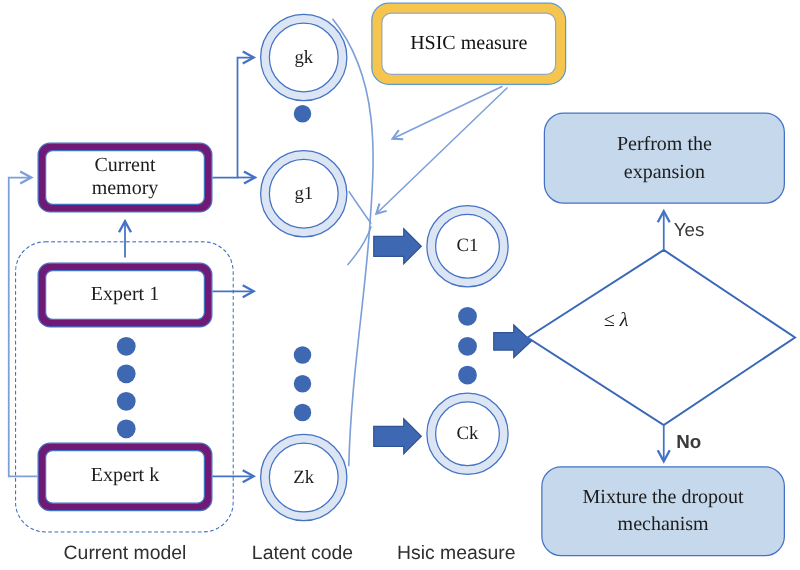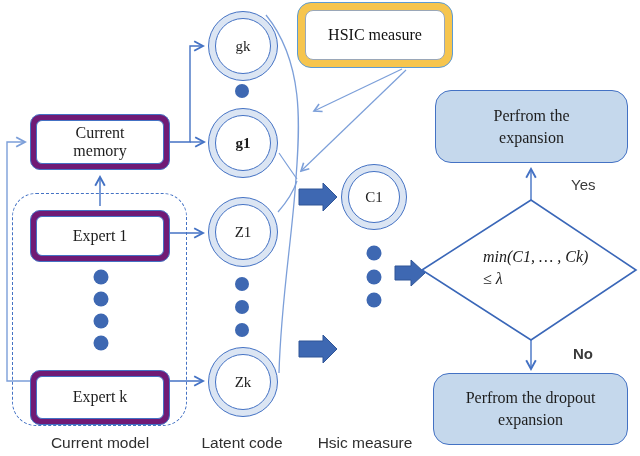--- a/index.html
+++ b/index.html
@@ -46,21 +46,21 @@
     background:#c5d8ec;border:1.5px solid #4472c4;border-radius:16px;
     display:flex;align-items:center;justify-content:center;text-align:center;
     font-size:16px;color:#1d1d1d;line-height:1.35;padding:4px 28px;
   }
   .caption{
     position:absolute;z-index:1;font-family:"Liberation Sans","DejaVu Sans",sans-serif;
     font-size:15.5px;color:#2f2f2f;text-align:center;
   }
   .branch-label{
     position:absolute;z-index:3;font-family:"Liberation Sans","DejaVu Sans",sans-serif;
-    font-size:15px;color:#3a3a3a;margin-left:32px;
+    font-size:15px;color:#3a3a3a;
   }
   .diamond-text{
     position:absolute;z-index:3;left:483px;top:246px;width:132px;
     font-style:italic;font-size:16px;color:#1d1d1d;line-height:1.4;
   }
   .wrap-narrow{display:inline-block;width:76px;}
 </style>
 </head>
 <body>
 
@@ -73,68 +73,67 @@
         <span class="wrap-narrow">Current memory</span>
       </div>
   </div>
 
   <div class="dblbox" style="left:30px;top:210px;width:140px;height:52px;">
     <div class="inner">
         <span>Expert 1</span>
       </div>
   </div>
 
-  <div class="dblbox" style="left:30px;top:354px;width:140px;height:55px;margin-top:16px;">
+  <div class="dblbox" style="left:30px;top:354px;width:140px;height:55px;">
     <div class="inner">
         <span>Expert k</span>
       </div>
   </div>
 
   <div class="circle" style="left:208px;top:11px;width:70px;height:70px;font-family:Liberation Serif, serif;">
     <div class="inner">
         <span>gk</span>
       </div>
   </div>
-  <div class="circle" style="left:208px;top:108px;width:70px;height:70px;font-weight:bold;">
+  <div class="circle" style="left:208px;top:120px;width:70px;height:70px;">
     <div class="inner">
         <span>g1</span>
-      </div>
-  </div>
-  <div class="circle" style="left:208px;top:197px;width:70px;height:70px;">
-    <div class="inner">
-        <span>Z1</span>
       </div>
   </div>
   <div class="circle" style="left:208px;top:347px;width:70px;height:70px;">
     <div class="inner">
         <span>Zk</span>
       </div>
   </div>
 
   <div class="circle" style="left:341px;top:164px;width:66px;height:66px;">
     <div class="inner">
         <span>C1</span>
       </div>
   </div>
+  <div class="circle" style="left:341px;top:314px;width:66px;height:66px;">
+    <div class="inner">
+        <span>Ck</span>
+      </div>
+  </div>
 
   <div class="hsic-outer" style="left:297px;top:2px;width:156px;height:66px;">
     <div class="inner">
         <span>HSIC measure</span>
       </div>
   </div>
 
   <div class="action-box" style="left:435px;top:90px;width:193px;height:73px;">
     <span>Perfrom the expansion</span>
   </div>
   <div class="action-box" style="left:433px;top:373px;width:195px;height:72px;">
-    <span>Perfrom the dropout expansion</span>
+    <span>Mixture the dropout mechanism</span>
   </div>
 
   <div class="diamond-text">
-    <div>min(C1, … , Ck)</div>
     <div>≤ λ</div>
   </div>
 
   <div class="branch-label" style="left:539px;top:176px;">Yes</div>
   <div class="branch-label" style="left:541px;top:345px;font-weight:bold;">No</div>
 
   <div class="caption" style="left:40px;top:434px;width:120px;">Current model</div>
   <div class="caption" style="left:192px;top:434px;width:100px;">Latent code</div>
   <div class="caption" style="left:311px;top:434px;width:108px;">Hsic measure</div>
 

